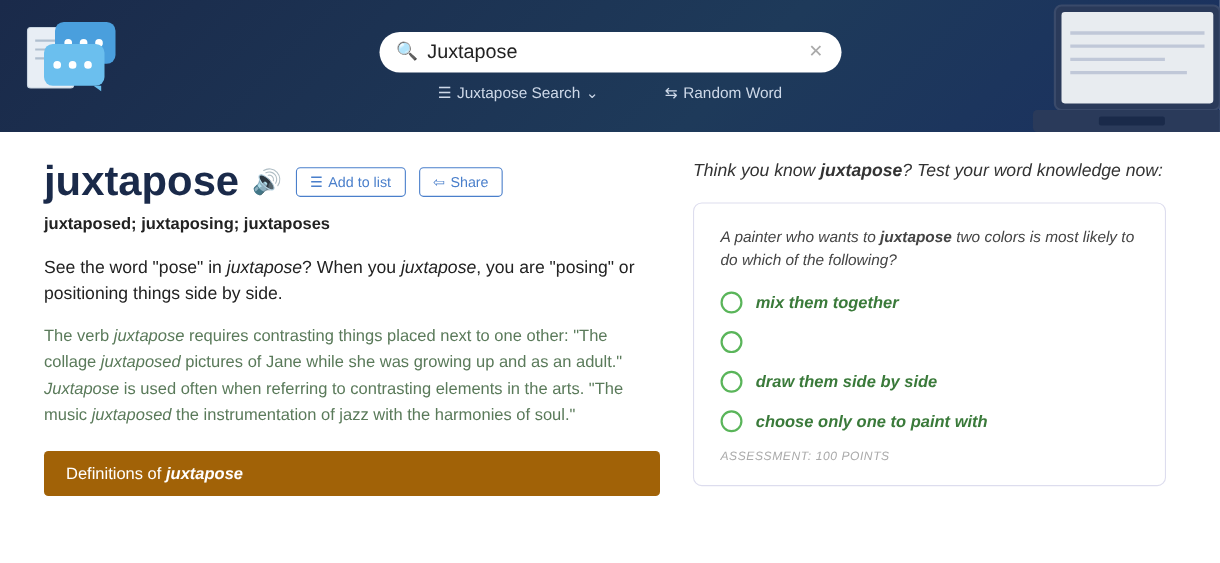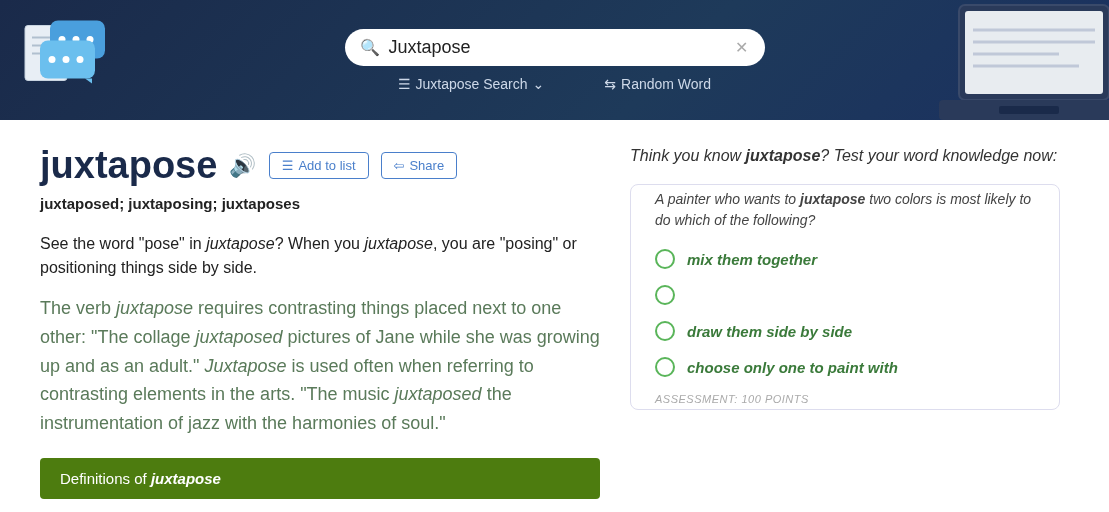--- a/index.html
+++ b/index.html
@@ -139,29 +139,29 @@
 
     .word-desc {
       font-size: 16px;
       color: #222;
       margin-bottom: 14px;
       line-height: 1.5;
     }
     .word-desc em { font-style: italic; }
 
     .word-examples {
-      font-size: 18px;
+      font-size: 15px;
       color: #5a7a5a;
       line-height: 1.6;
       margin-bottom: 20px;
     }
     .word-examples em { font-style: italic; }
 
     .definitions-banner {
-      background: #4d7c0f;
+      background: #a16207;
       color: #fff;
       padding: 12px 20px;
       border-radius: 4px;
       font-size: 15px;
     }
     .definitions-banner em { font-style: italic; font-weight: bold; }
 
     
     .right-panel {
       width: 430px;
@@ -173,21 +173,21 @@
       font-size: 16px;
       color: #333;
       line-height: 1.5;
       margin-bottom: 16px;
     }
     .quiz-prompt strong { font-weight: bold; }
 
     .quiz-card {
       border: 1px solid #dde;
       border-radius: 8px;
-      padding: 4px 24px;
+      padding: 20px 24px;
     }
     .quiz-question {
       font-size: 14px;
       color: #444;
       margin-bottom: 18px;
       line-height: 1.5;
     }
     .quiz-question strong { font-weight: bold; }
 
     .quiz-option {

